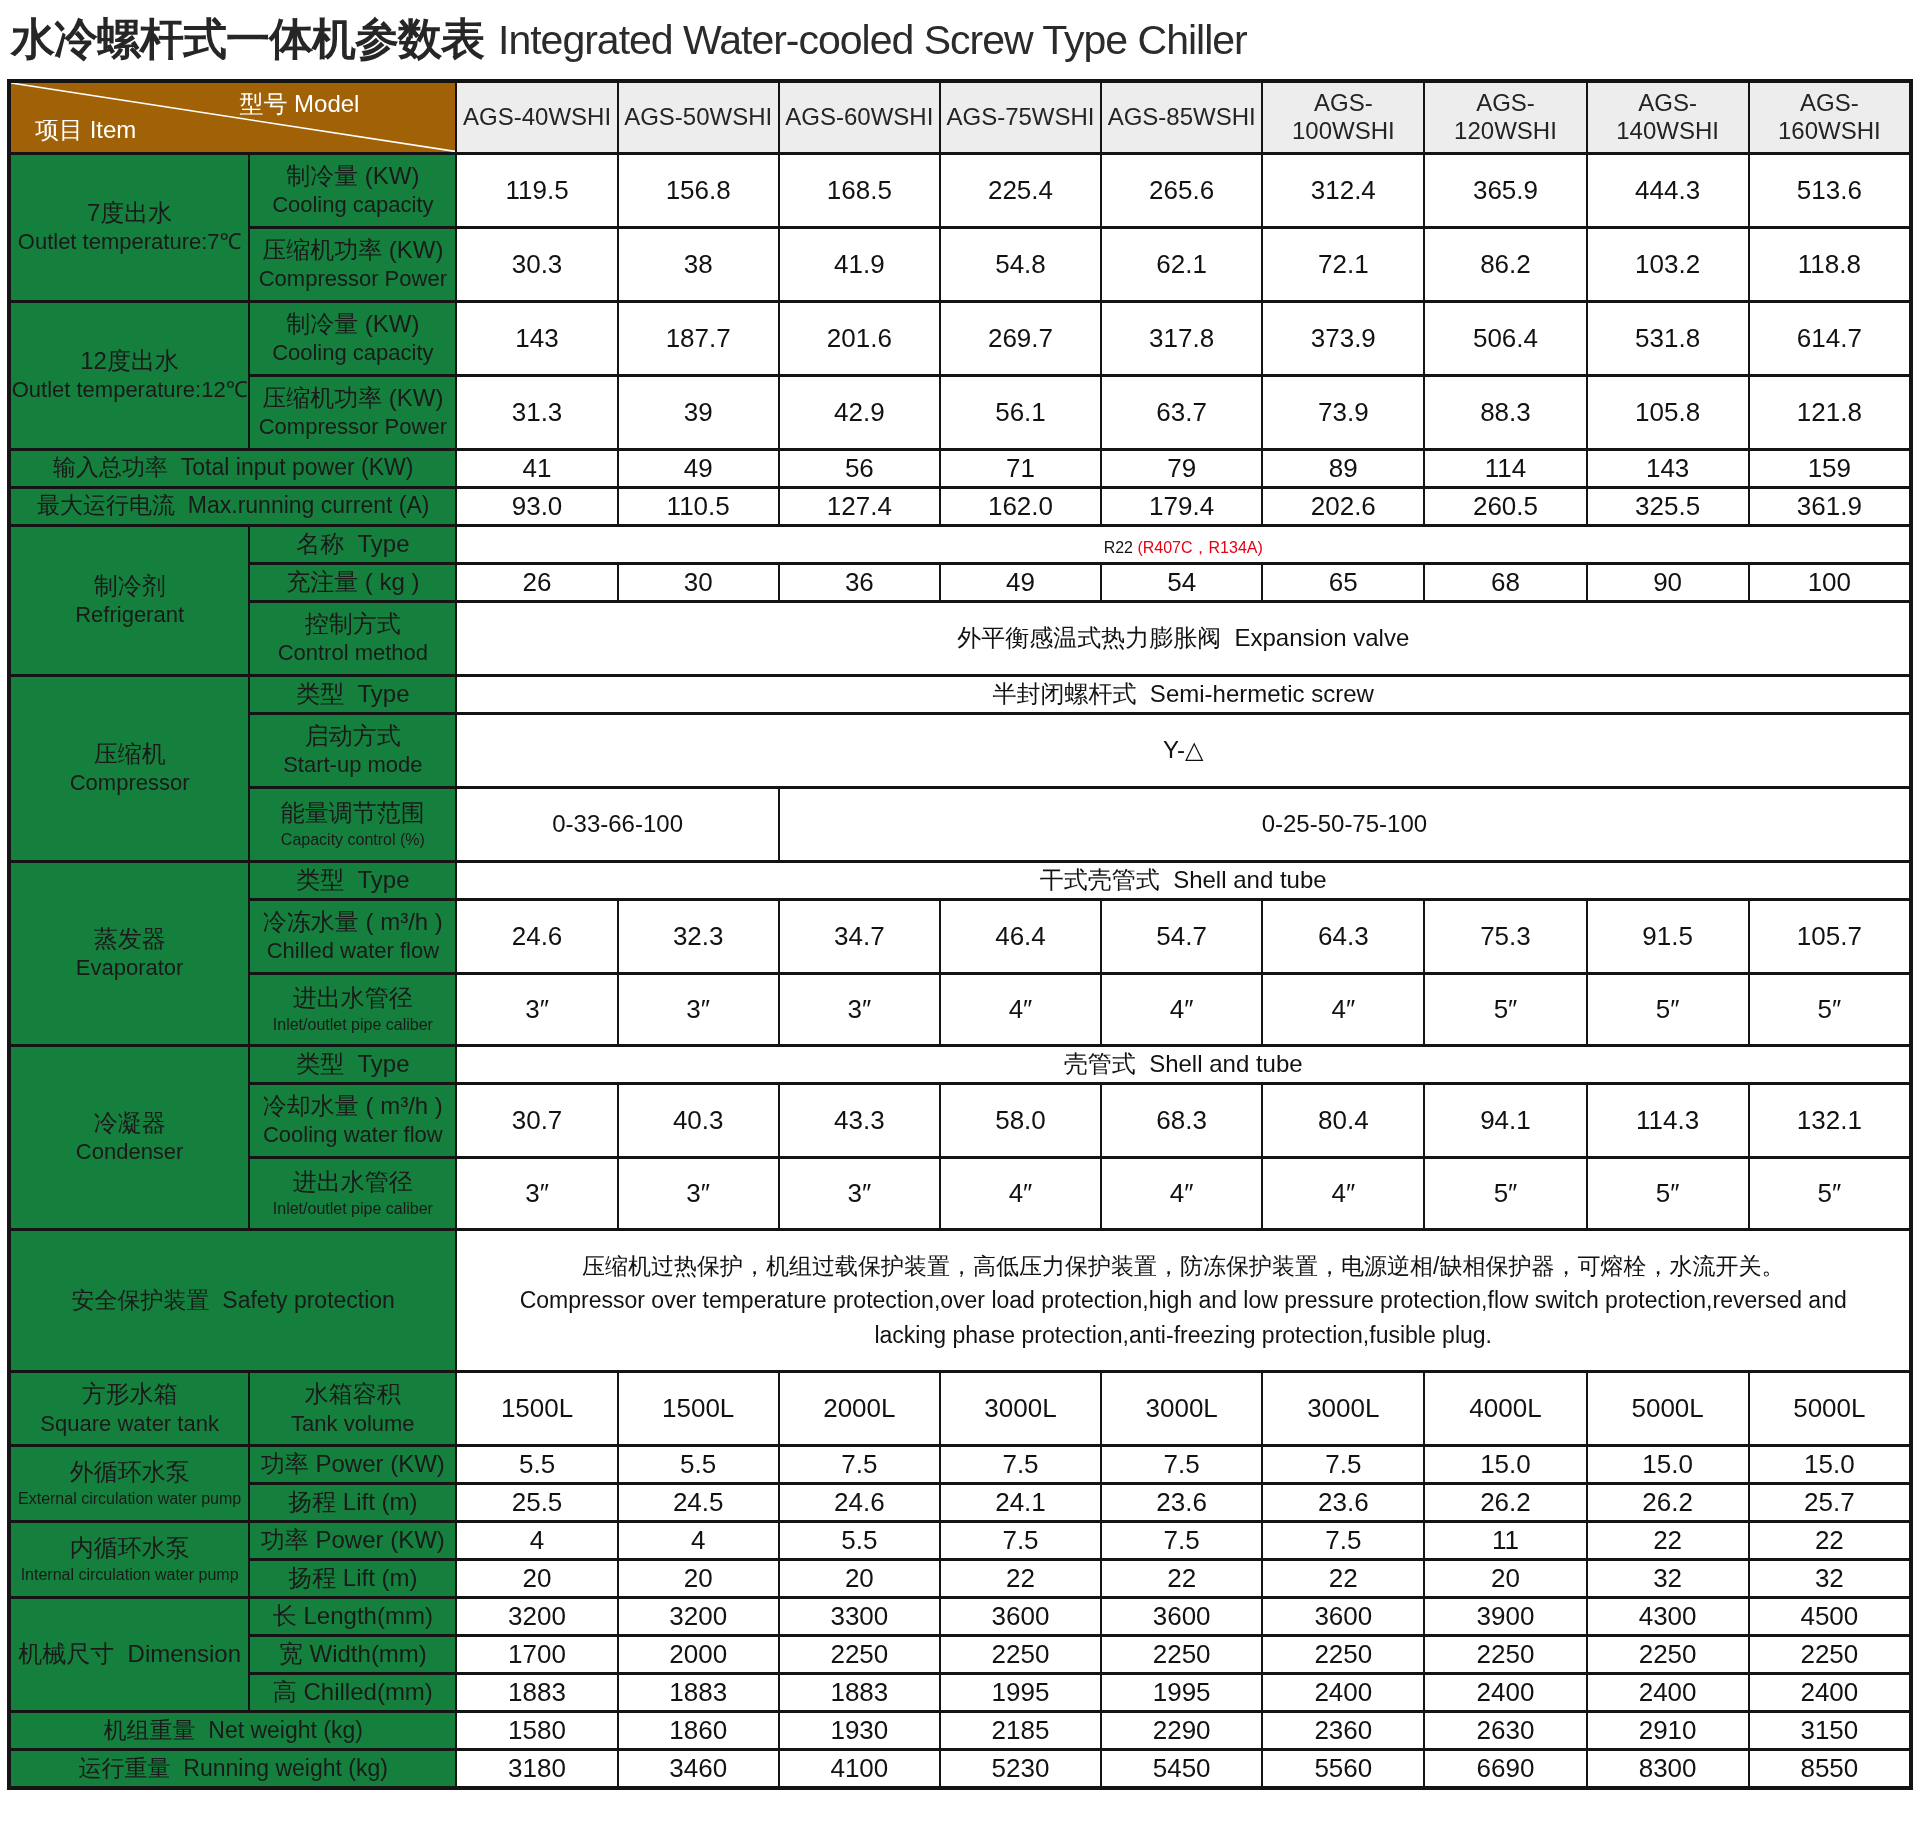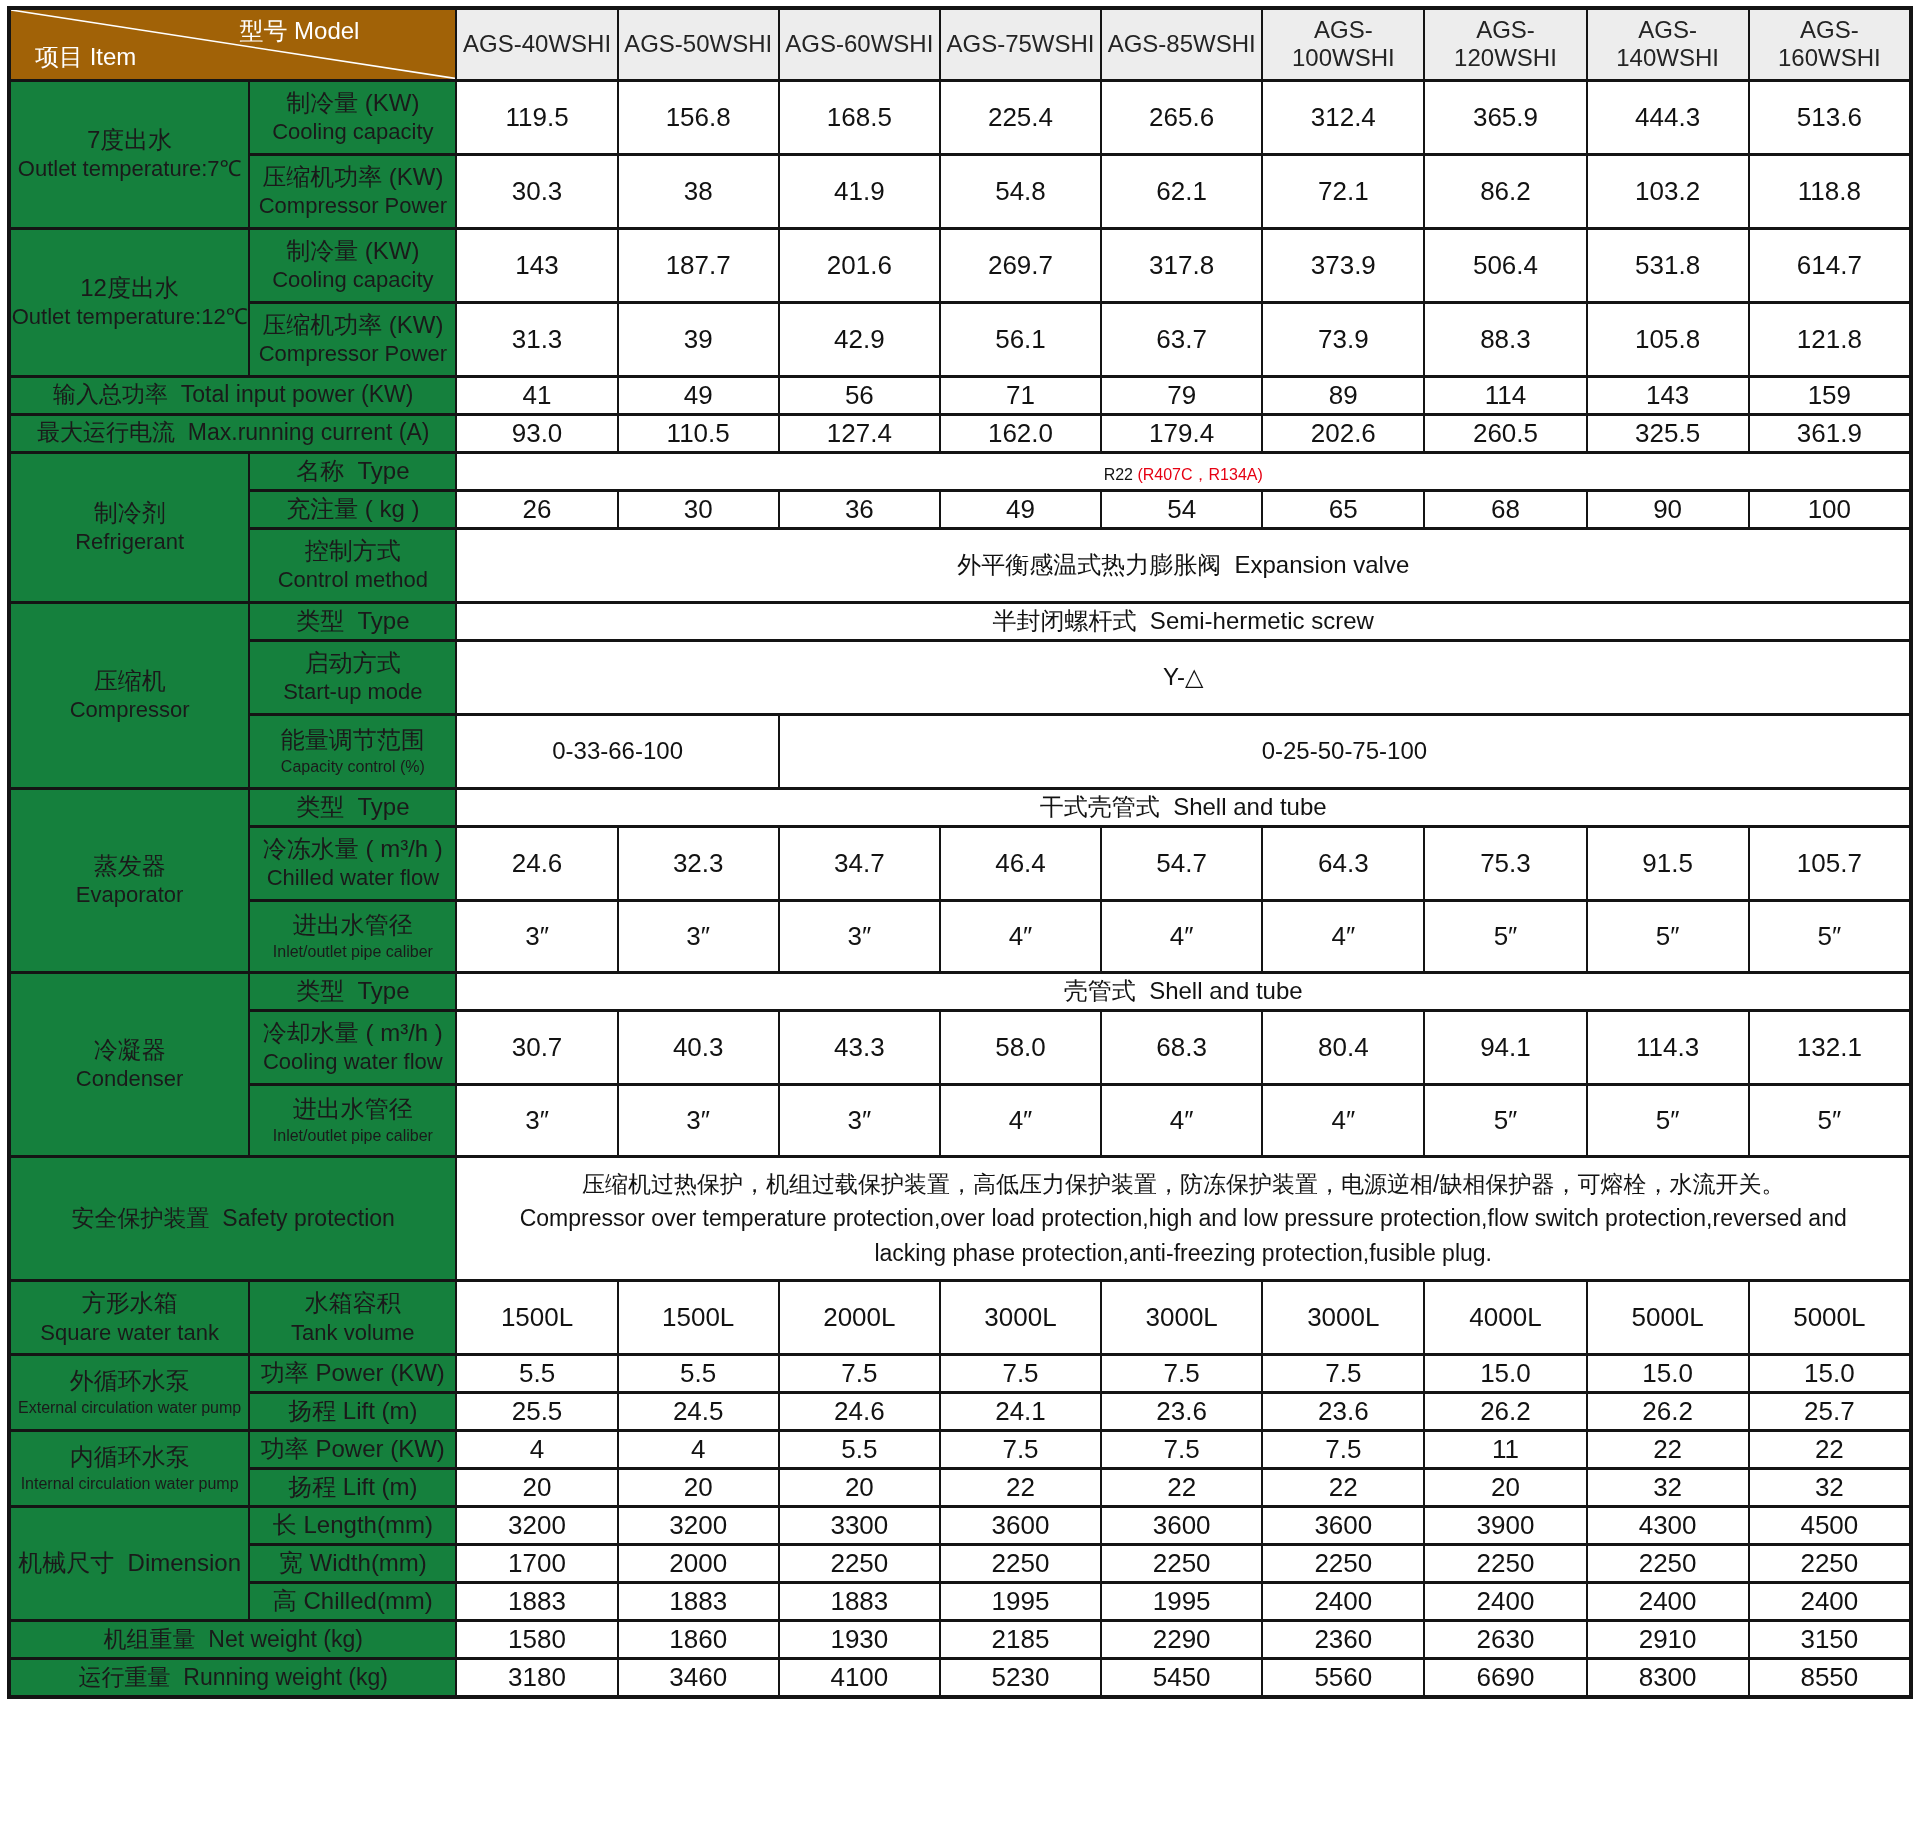--- a/index.html
+++ b/index.html
@@ -76,27 +76,28 @@
   td.mh{
     background:#ededed;
     font-size:24px;
     color:#242424;
   }
 
   td.val{font-size:26px;}
   td.span-cell .cell-line{font-size:24px;}
   td.span-cell span{font-size:16px;}
   td.span-cell span.red{color:#e60012;}
-  tr.h-safety td.span-cell{padding:9px 30px;}
+  tr.h-safety td.span-cell{padding:18px 30px;}
   tr.h-safety td.span-cell .cell-line{font-size:23px;line-height:1.5;}
 </style>
 </head>
 <body>
 
 <div class="page">
+  <h1><span class="t-zh">水冷螺杆式一体机参数表</span><span class="t-en">Integrated Water-cooled Screw Type Chiller</span></h1>
 
   <table class="spec">
     <colgroup>
       <col style="width:240px">
       <col style="width:207px">
       <col style="width:161px">
         <col style="width:161px">
         <col style="width:161px">
       <col style="width:161px">
         <col style="width:161px">

